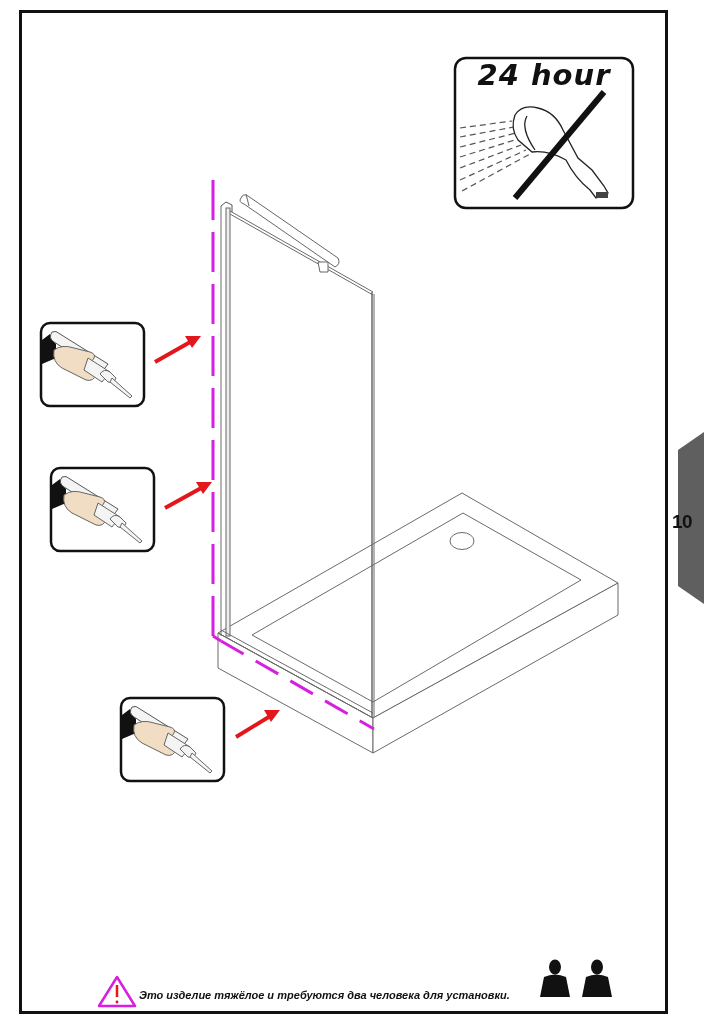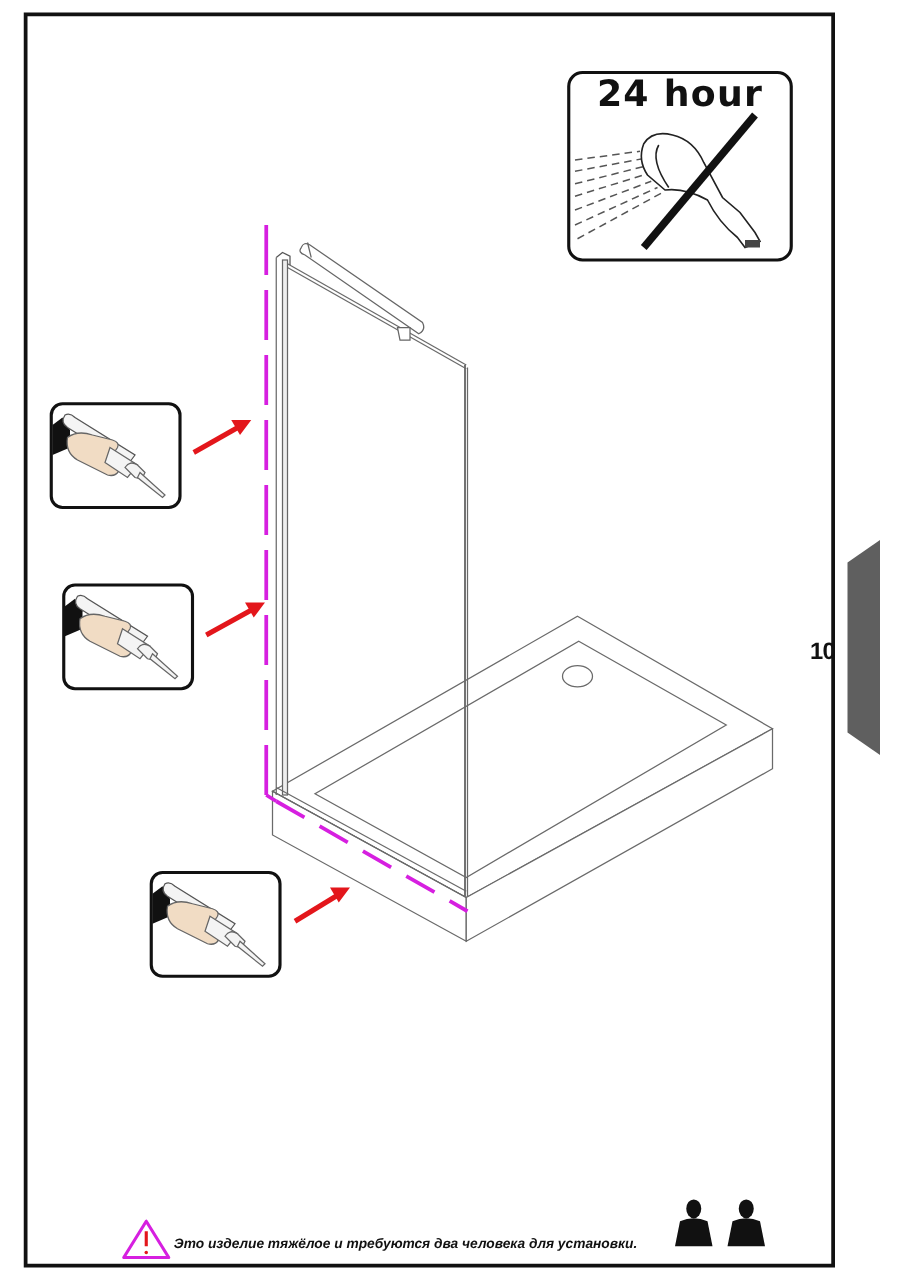--- a/index.html
+++ b/index.html
@@ -1,21 +1,21 @@
 <!DOCTYPE html>
 <html><head>
 <meta charset="utf-8">
 <style>
   html, body { margin: 0; padding: 0; background: #ffffff; }
   body { width: 724px; height: 1024px; position: relative; overflow: hidden; font-family: "Liberation Sans", sans-serif; }
   .page-frame { position: absolute; left: 19px; top: 10px; width: 643px; height: 998px; border: 3px solid #111; box-sizing: content-box; }
   svg.illustration { position: absolute; left: 0; top: 0; }
-  .side-tab-label { position: absolute; left: 648px; top: 511px; font-weight: bold; font-size: 19px; color: #111; letter-spacing: -0.5px; }
+  .side-tab-label { position: absolute; left: 672px; top: 511px; font-weight: bold; font-size: 19px; color: #111; letter-spacing: -0.5px; }
   .notice { position: absolute; left: 139px; top: 989px; font-size: 11px; font-weight: bold; color: #111; white-space: nowrap; font-style: italic; }
-  .badge-title { position: absolute; left: 455px; top: 58px; width: 178px; text-align: center; font-weight: 900; font-size: 29px; color: #111; letter-spacing: 1px; font-family: "DejaVu Sans", sans-serif; }
+  .badge-title { position: absolute; left: 455px; top: 58px; width: 178px; text-align: center; font-weight: 900; font-size: 29px; color: #111; letter-spacing: 1px; font-family: "DejaVu Sans", sans-serif; font-style: italic; }
 </style>
 </head>
 <body>
 
 <div class="page-frame"></div>
 
 <svg class="illustration" width="724" height="1024" viewBox="0 0 724 1024">
   <defs>
     <g id="sealant-icon">
       <rect x="1" y="1" width="103" height="83" rx="9" ry="9" fill="#fff" stroke="#111" stroke-width="2.5"></rect>

